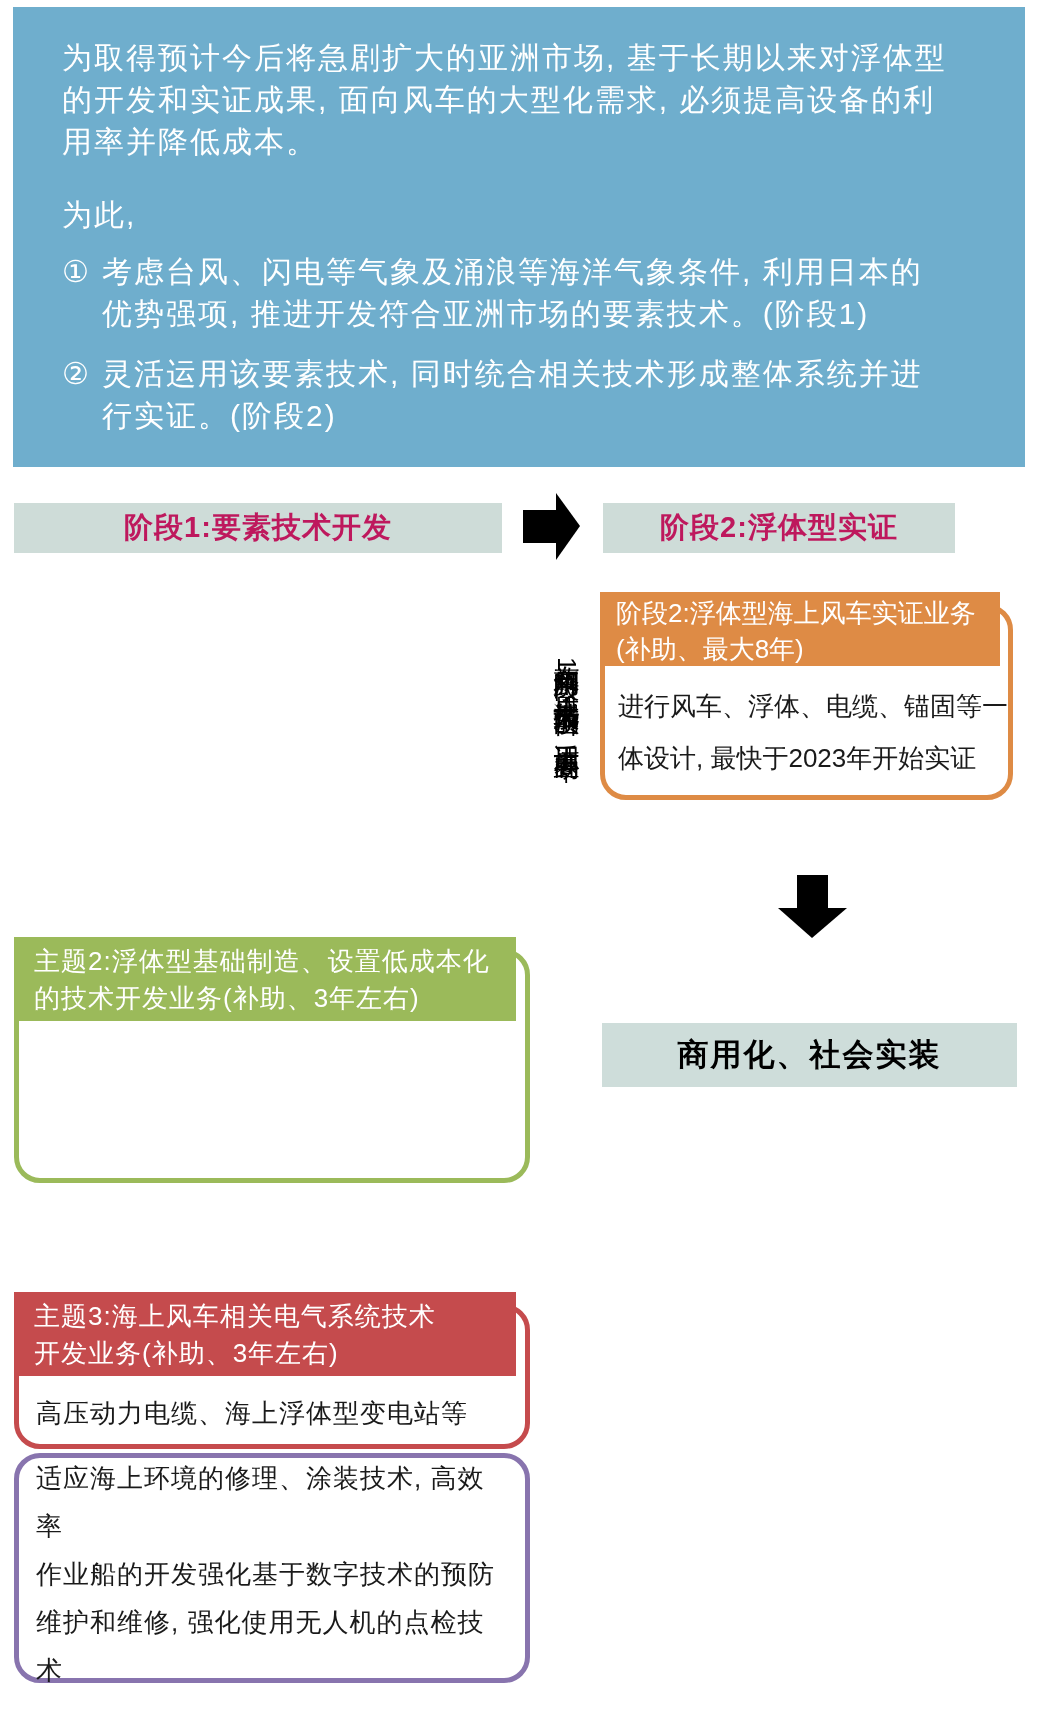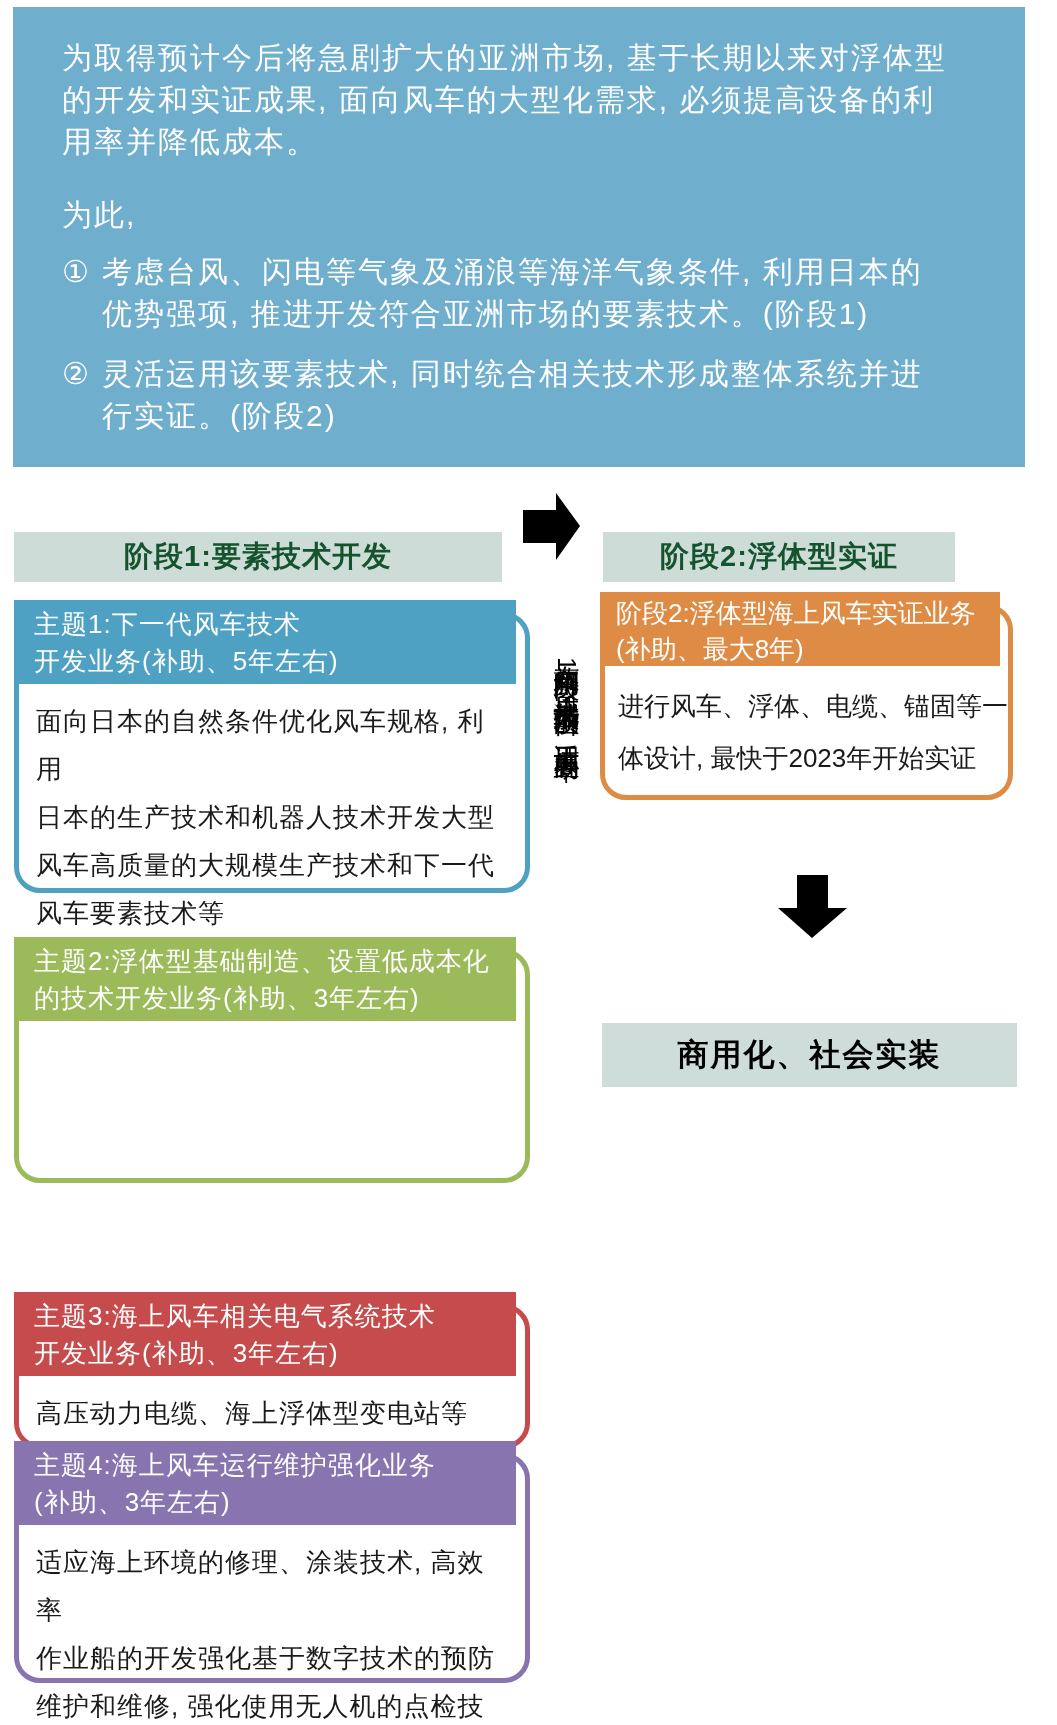--- a/index.html
+++ b/index.html
@@ -13,23 +13,23 @@
     background:var(--c,#6FAECD);color:#fff;padding:30px 40px 0 49px;
     font-size:30px;line-height:42px;letter-spacing:2px;
   }
   .intro-p{margin:0 0 31px;white-space:pre-line;}
   .intro-lead{margin:0 0 15px;}
   .intro-item{display:flex;margin:0 0 18px;}
   .intro-item .marker{flex:none;width:40px;}
   .intro-item .itext{white-space:pre-line;}
   
   .phase-label{
-    position:absolute;top:532px;height:50px;background:var(--c,#CEDCD8);
+    position:absolute;top:503px;height:50px;background:var(--c,#CEDCD8);
     display:flex;align-items:center;justify-content:center;
-    font-size:29px;font-weight:bold;color:#14532d;letter-spacing:1px;
+    font-size:29px;font-weight:bold;color:#be185d;letter-spacing:1px;
   }
   #phase1{left:14px;width:488px;}
   #phase2{left:603px;width:352px;}
   .arrow-right{position:absolute;left:523px;top:493px;width:57px;height:67px;}
   .ar-shaft{position:absolute;left:0;top:17px;width:33px;height:33px;background:#000;}
   .ar-head{position:absolute;left:33px;top:0;width:0;height:0;
     border-top:33px solid transparent;border-bottom:34px solid transparent;border-left:24px solid #000;}
   
   .topic-card{position:absolute;left:14px;width:516px;}
   #card1{top:600px;height:293px;}
@@ -93,47 +93,36 @@
 
   <div class="phase-label" id="phase1" style="--c: #CEDCD8;">阶段1:要素技术开发</div>
 
   <div class="arrow-right">
     <div class="ar-shaft"></div>
     <div class="ar-head"></div>
   </div>
 
   <div class="phase-label" id="phase2" style="--c: #CEDCD8;">阶段2:浮体型实证</div>
 
-  <article class="topic-card" id="card1" style="--c: #4FA1C3;">
-    <div class="outline"></div>
-    <h3 class="hdr">主题1:下一代风车技术
-开发业务(补助、5年左右)</h3>
-    <p class="bod">面向日本的自然条件优化风车规格, 利用
-日本的生产技术和机器人技术开发大型
-风车高质量的大规模生产技术和下一代
-风车要素技术等</p>
-  </article>
 
   <article class="topic-card" id="card2" style="--c: #9BBA5A;">
     <div class="outline"></div>
     <h3 class="hdr">主题2:浮体型基础制造、设置低成本化
 的技术开发业务(补助、3年左右)</h3>
   </article>
 
   <article class="topic-card" id="card3" style="--c: #C54B4D;">
     <div class="outline"></div>
     <h3 class="hdr">主题3:海上风车相关电气系统技术
 开发业务(补助、3年左右)</h3>
     <p class="bod">高压动力电缆、海上浮体型变电站等</p>
   </article>
 
   <article class="topic-card" id="card4" style="--c: #8874AE;">
     <div class="outline"></div>
-    <h3 class="hdr">主题4:海上风车运行维护强化业务
-(补助、3年左右)</h3>
     <p class="bod">适应海上环境的修理、涂装技术, 高效率
 作业船的开发强化基于数字技术的预防
 维护和维修, 强化使用无人机的点检技术</p>
   </article>
 
   <div class="vnote">有效利用阶段1成果（先端技术）的项目，适用于高补助率</div>
 
   <article class="topic-card" id="cardP2" style="--c: #DE8B45;">
     <div class="outline"></div>
     <h3 class="hdr">阶段2:浮体型海上风车实证业务

